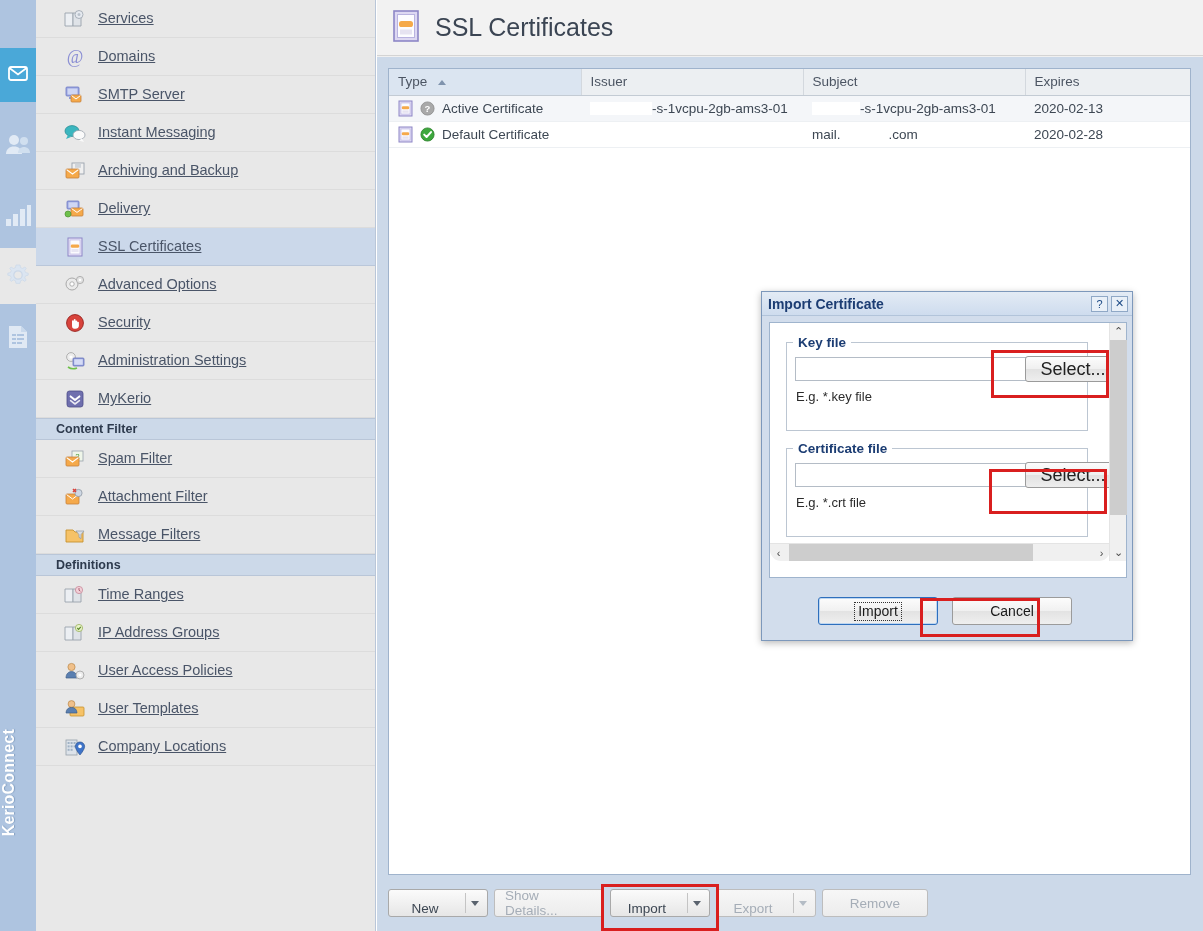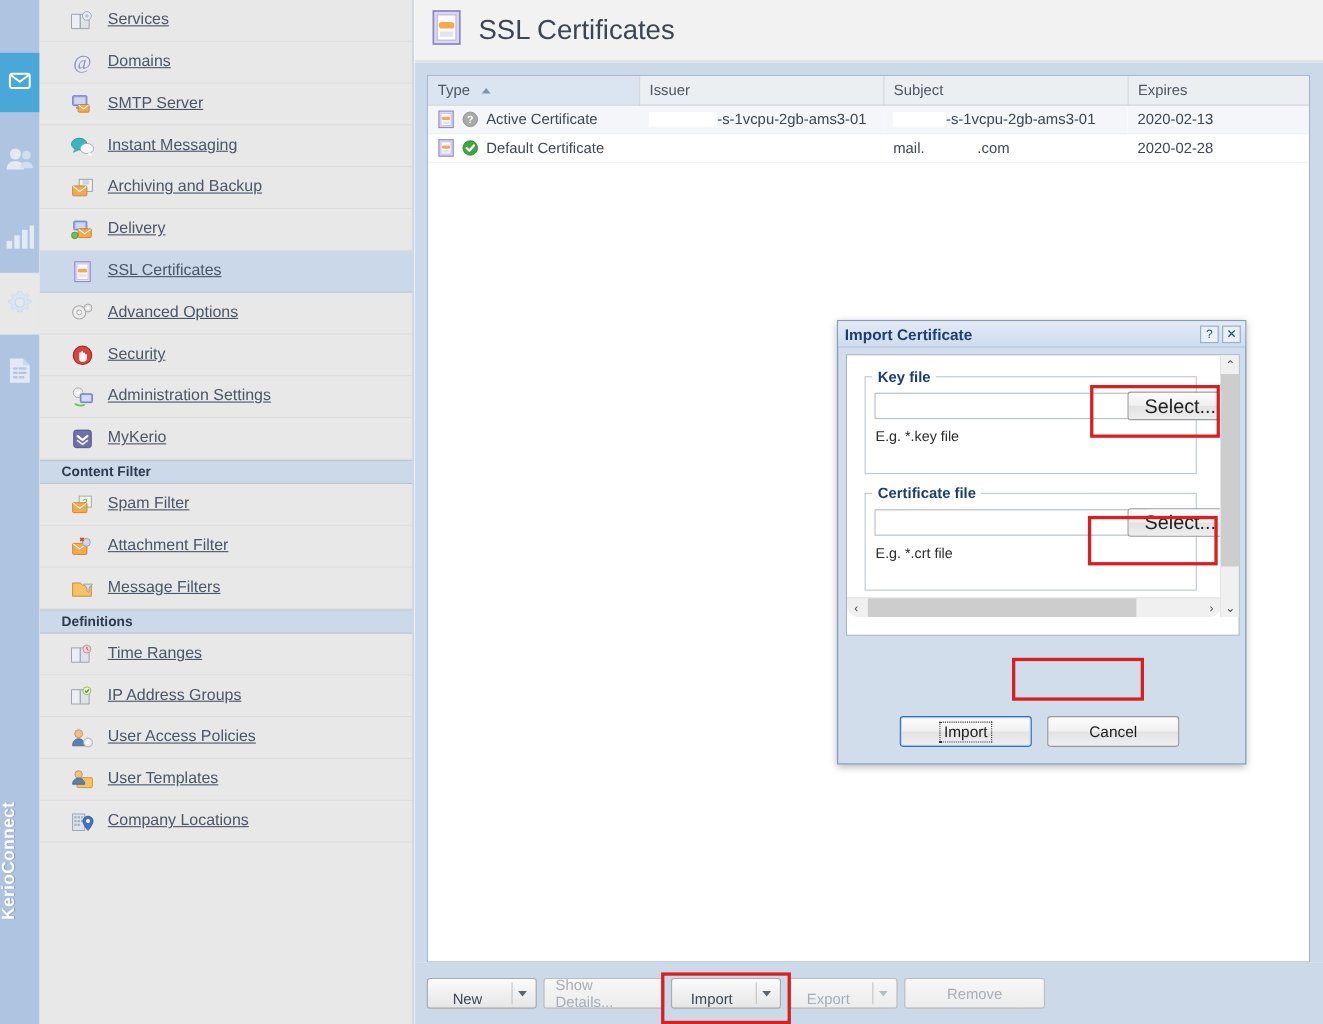--- a/index.html
+++ b/index.html
@@ -181,21 +181,21 @@
   .hl-red {
     position: absolute;
     border: 3px solid #d91f1f;
     pointer-events: none;
     z-index: 60;
   }
 
   
   #dialog {
     position: absolute; left: 761px; top: 291px;
-    width: 372px; height: 404px;
+    width: 372px; height: 350px;
     background: #d2ddec;
     border: 1px solid #7d98bb;
     box-shadow: 0 2px 7px rgba(0,0,0,.28);
     z-index: 40;
   }
   #dlg-title-bar {
     height: 24px;
     background: linear-gradient(#e3ebf5, #cedcee);
     display: flex; align-items: center;
     padding: 0 4px 0 6px;
@@ -742,21 +742,21 @@
         <span>Show Details...</span>
       </div>
       <div class="tb-btn split" style="width:100px">
         <span>Import</span>
         <span class="tb-caret"></span>
       </div>
       <div class="tb-btn split disabled" style="width:100px">
         <span>Export</span>
         <span class="tb-caret"></span>
       </div>
-      <div class="tb-btn disabled" style="width:128px">
+      <div class="tb-btn disabled" style="width:106px">
         <span>Remove</span>
       </div>
     </div>
   </div>
 
   <div id="dialog">
     <div id="dlg-title-bar">
       <span id="dlg-title">Import Certificate</span>
       <span class="dlg-tb-btn">?</span>
       <span class="dlg-tb-btn">✕</span>

